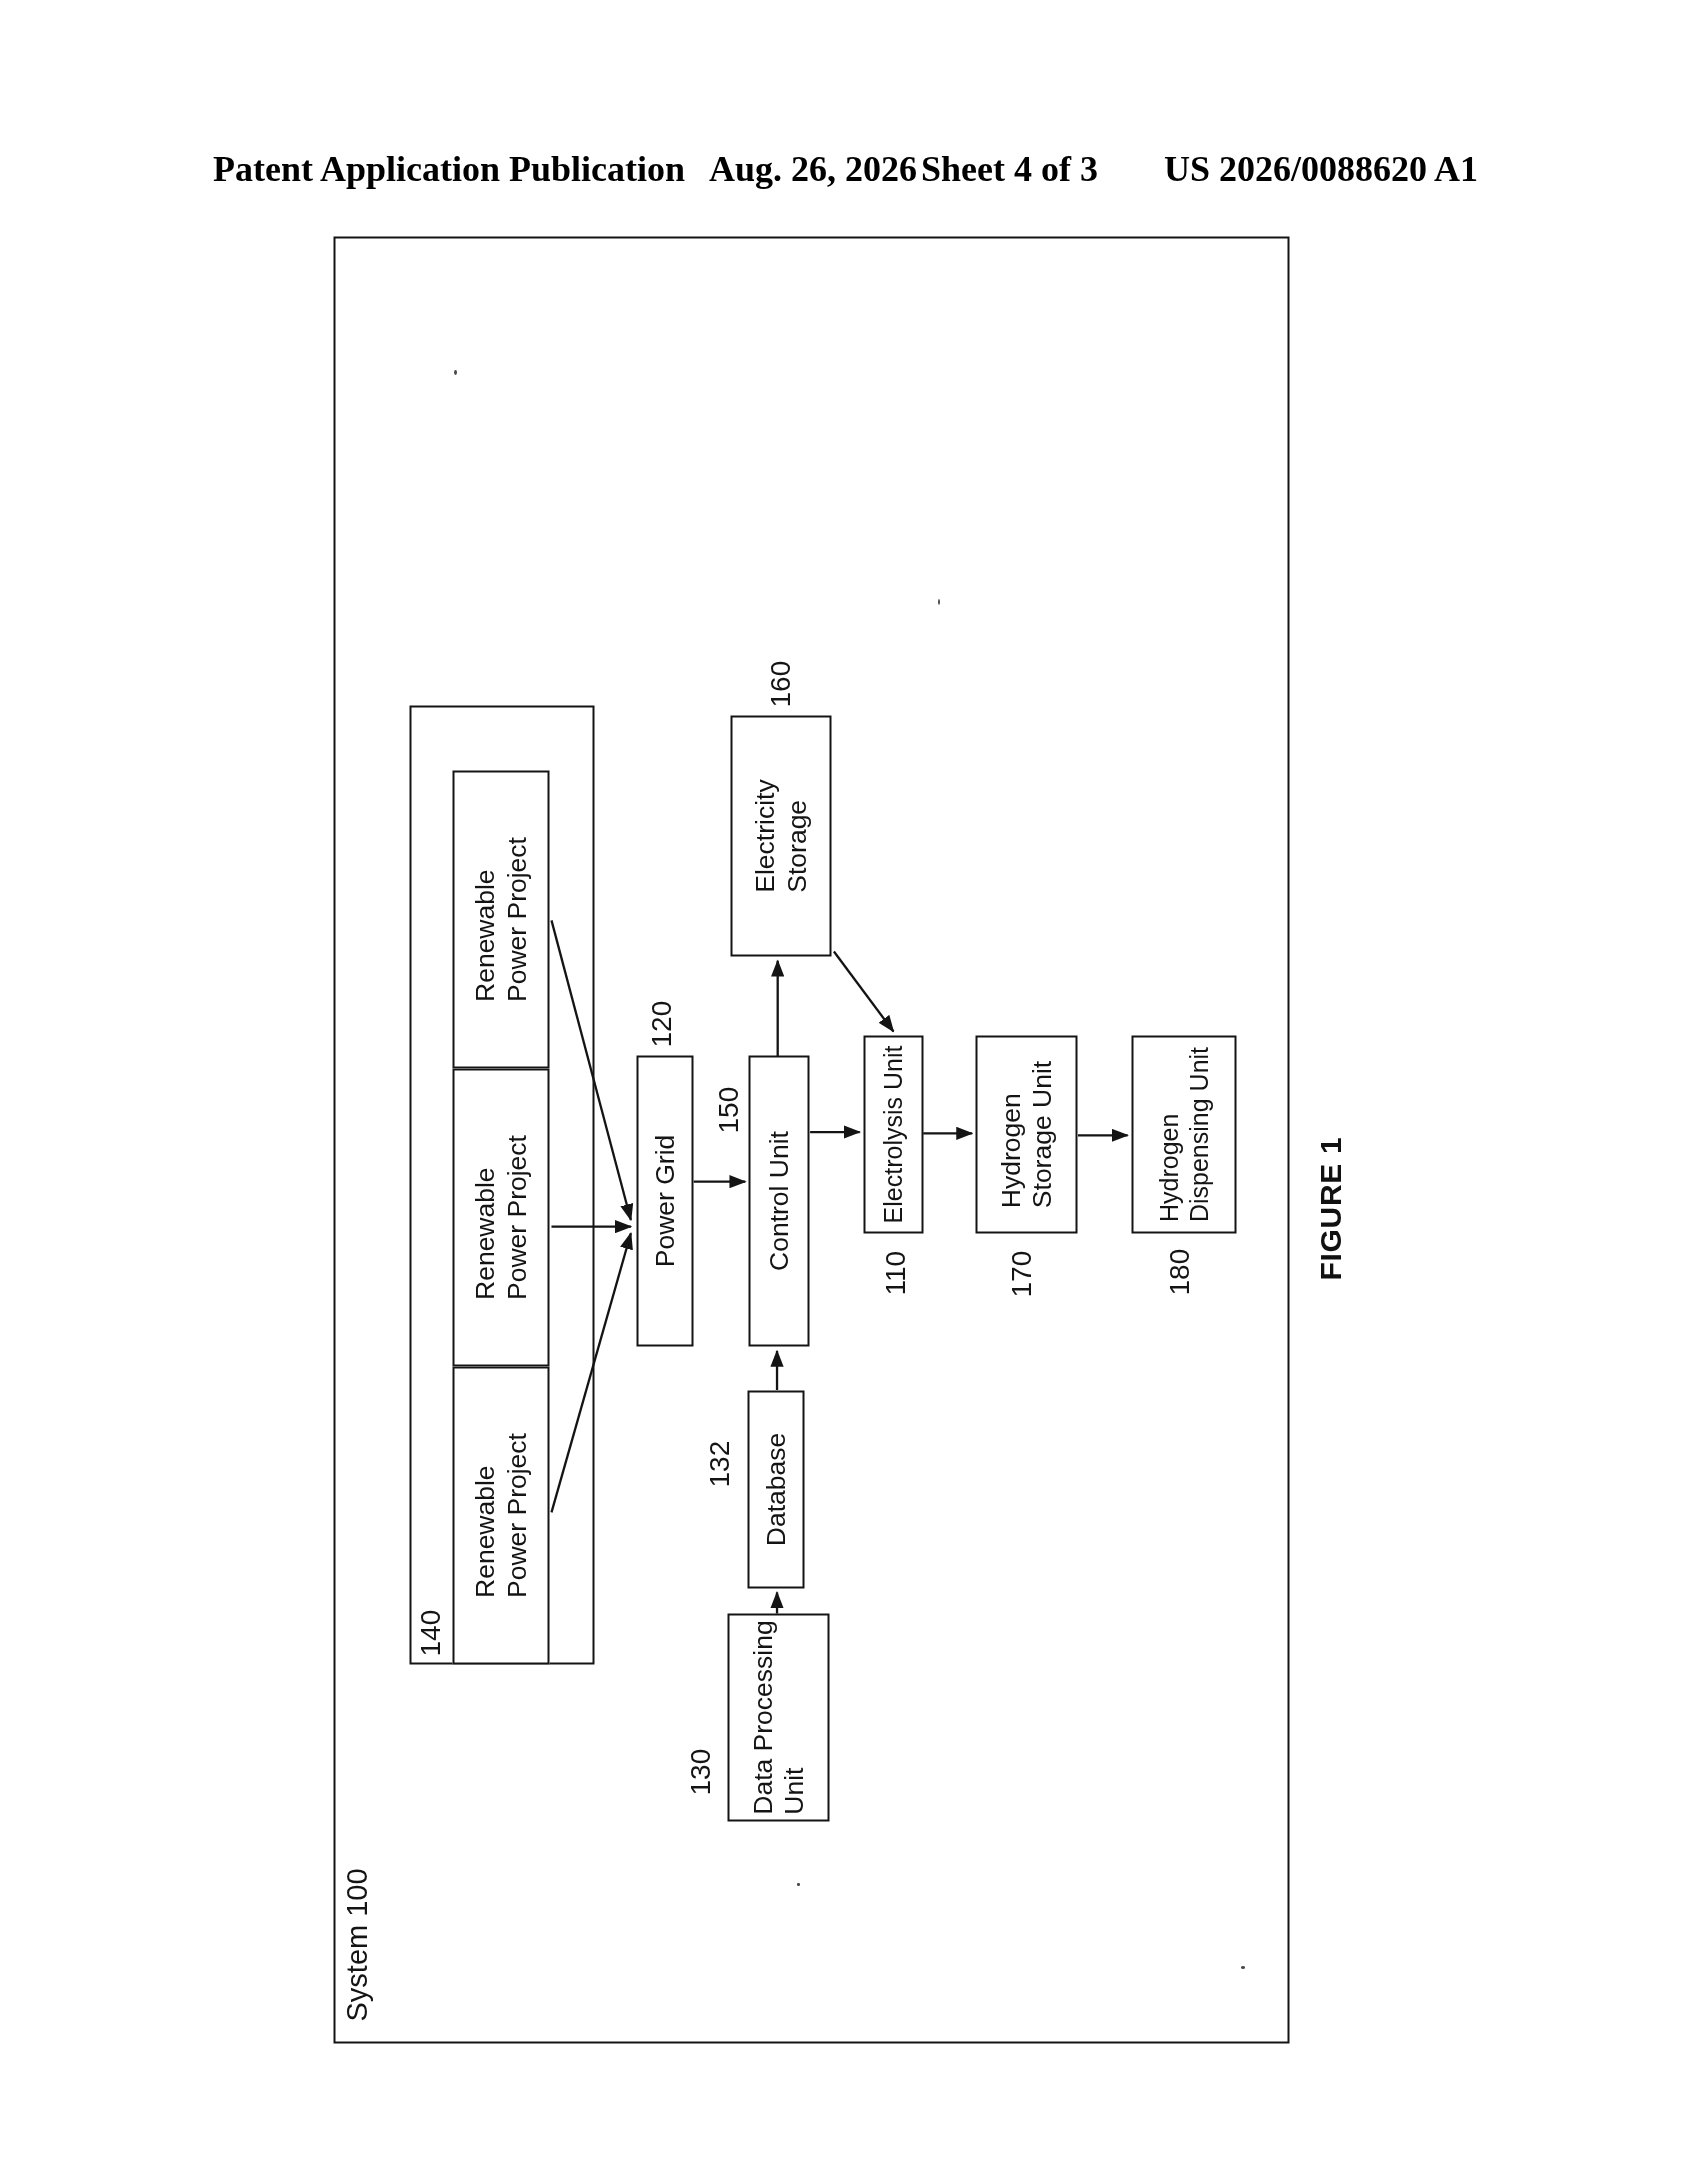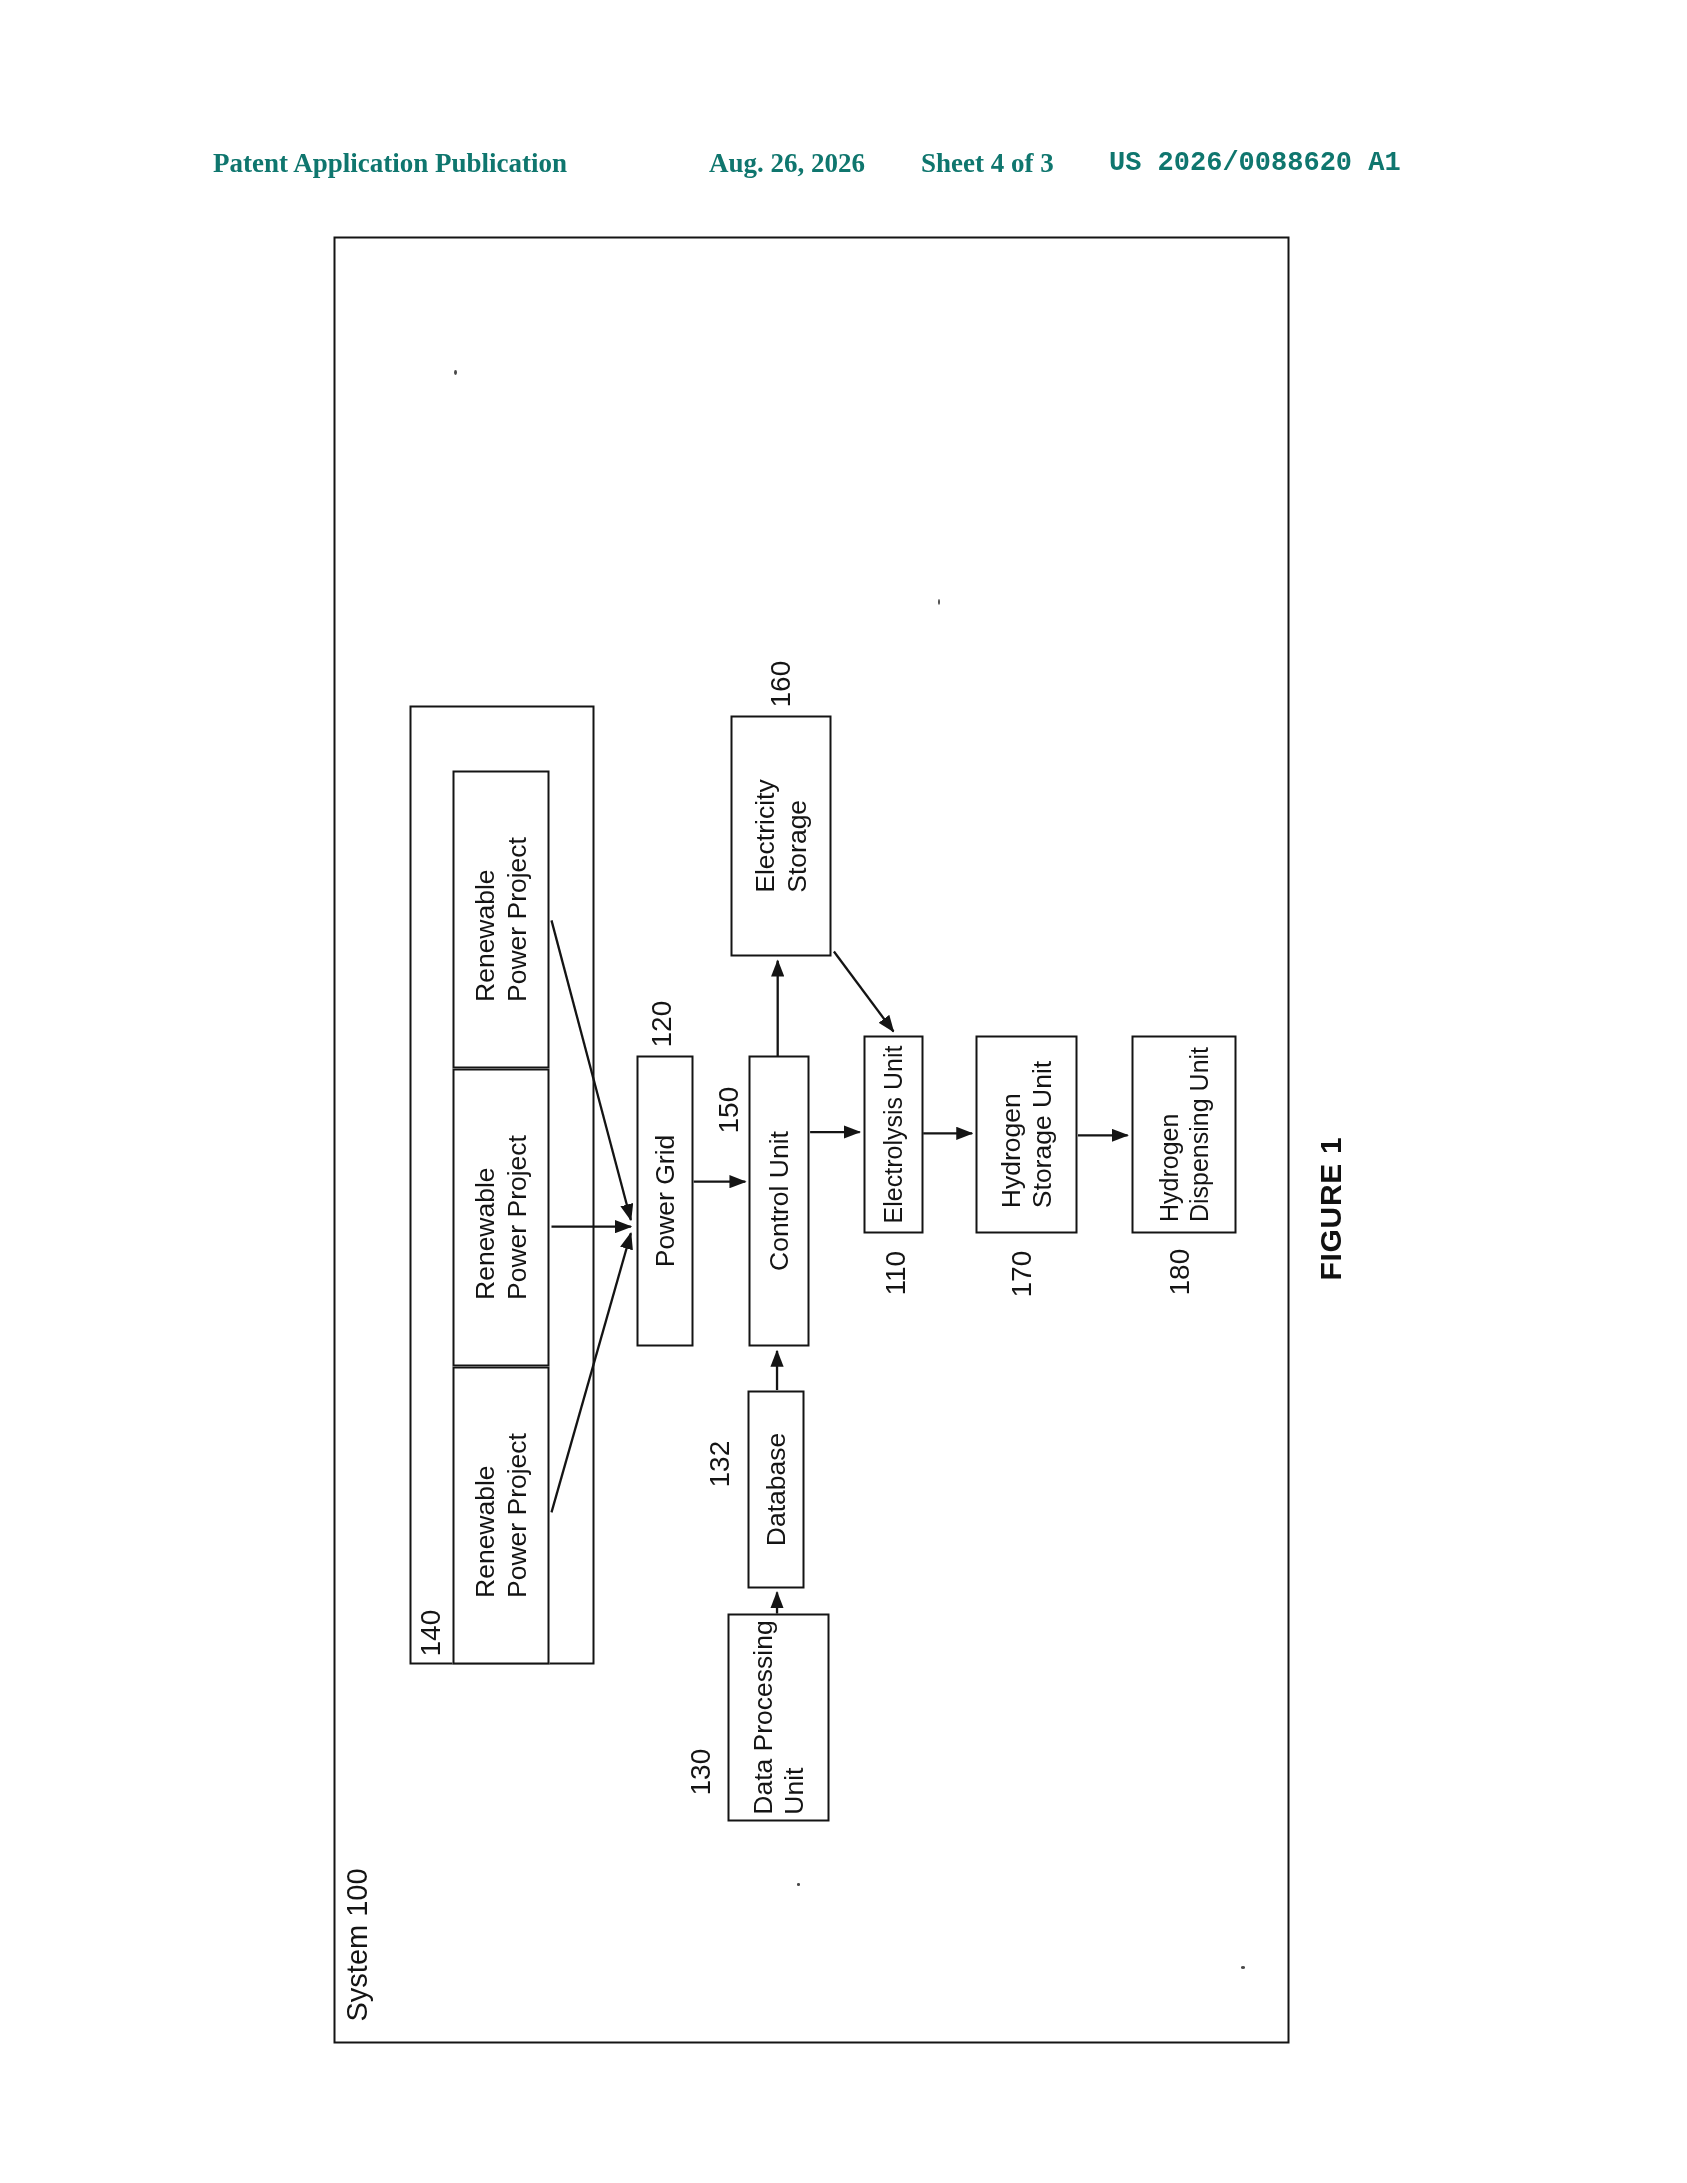--- a/index.html
+++ b/index.html
@@ -4,28 +4,28 @@
 <style>
   html,body{margin:0;padding:0;}
   body{
     width:1687px;height:2183px;position:relative;overflow:hidden;
     background:#ffffff;color:#141414;
     font-family:"Liberation Sans", sans-serif;
   }
   
   .pat-header{
     position:absolute;left:0;top:148px;width:1687px;height:40px;
-    font-family:"Liberation Serif", serif;font-weight:bold;font-size:27px;
-    color:#0f766e;
+    font-family:"Liberation Serif", serif;font-weight:bold;font-size:36px;
+    color:#000000;
   }
   .pat-header span{position:absolute;top:0;white-space:nowrap;}
   .h-pub{left:213px;}
   .h-date{left:709px;}
   .h-sheet{left:921px;}
-  .h-patno{left:1109px;font-family:Liberation Mono, monospace;}
+  .h-patno{left:1164px;}
 
   
   .fig-rotor{
     position:absolute;left:-92px;top:662px;width:1807px;height:956px;
     transform:rotate(-90deg);
     border:2px solid #141414;box-sizing:border-box;
     background:transparent;
   }
   .sys-label{
     position:absolute;left:20px;top:5.3px;font-size:29px;color:#141414;

